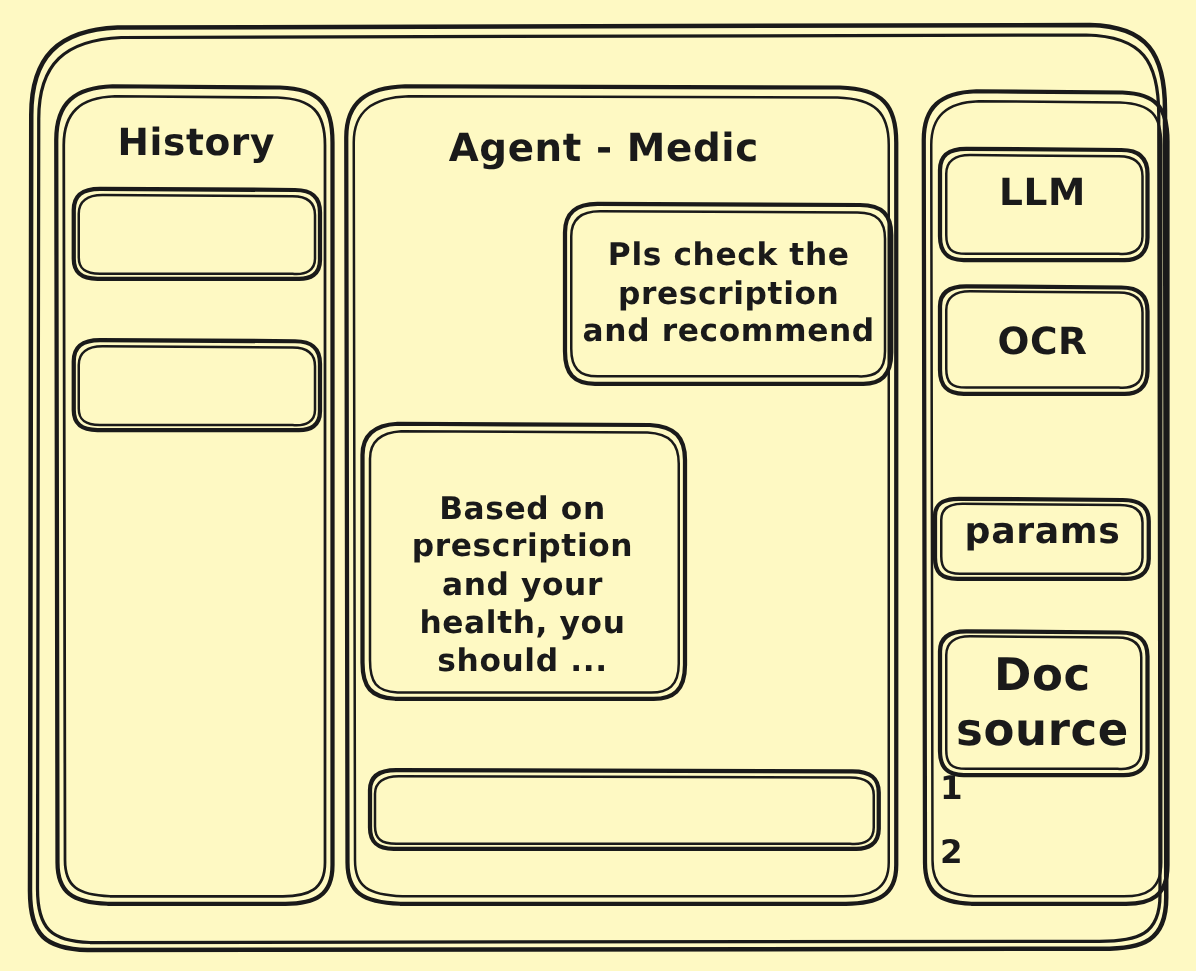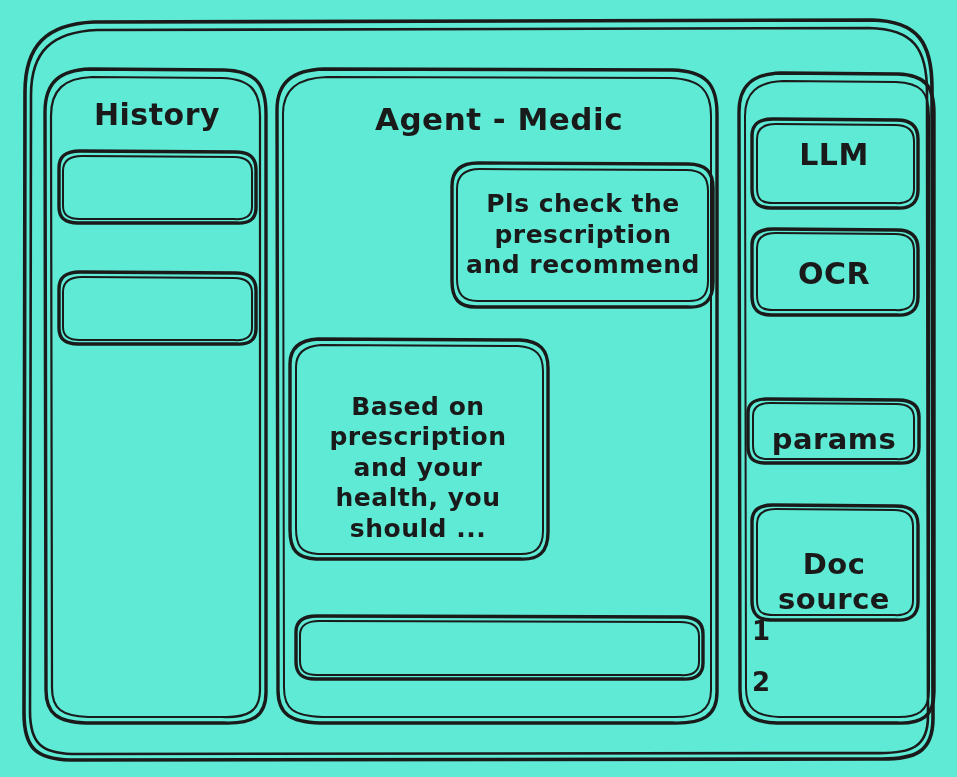--- a/index.html
+++ b/index.html
@@ -12,21 +12,21 @@
     width: 957px;
     height: 777px;
     overflow: hidden;
     font-family: "DejaVu Sans", sans-serif;
   }
 
   #wireframe-root {
     position: relative;
     width: 957px;
     height: 777px;
-    background: #5eead4;
+    background: #fef9c3;
     text-decoration: underline;
   }
 
   
   #sketch-layer {
     position: absolute;
     left: 0;
     top: 0;
     width: 957px;
     height: 777px;
@@ -66,21 +66,21 @@
     position: absolute;
     left: 58px;
     width: 196px;
     height: 72px;
   }
   #history-item-0 { top: 151px; }
   #history-item-1 { top: 272px; }
 
   
   #agent-title {
-    left: 294px; top: 97px;
+    left: 278px; top: 97px;
     width: 410px; height: 46px;
     font-size: 31px;
     text-align: right;
   }
   #user-bubble-text {
     left: 456px; top: 166px;
     width: 254px; height: 138px;
     font-size: 25px;
     border-radius: 20px;
   }
@@ -97,22 +97,22 @@
 
   
   .tool-card-text {
     position: absolute;
     left: 752px;
     width: 164px;
     font-size: 30px;
   }
   #tool-llm   { top: 122px; height: 67px; }
   #tool-ocr   { top: 231px; height: 87px; }
-  #tool-params{ top: 416px; height: 48px; font-size: 29px; }
-  #tool-docsource { top: 526px; height: 112px; font-size: 29px; }
+  #tool-params{ top: 401px; height: 48px; font-size: 29px; }
+  #tool-docsource { top: 507px; height: 112px; font-size: 36px; }
 
   .doc-source-index {
     position: absolute;
     left: 752px;
     width: 34px;
     height: 30px;
     font-size: 26px;
     justify-content: flex-start;
   }
   #doc-index-0 { top: 617px; }

